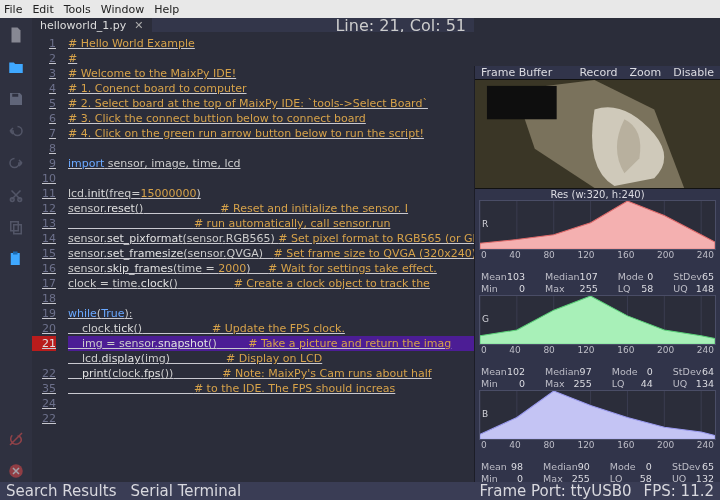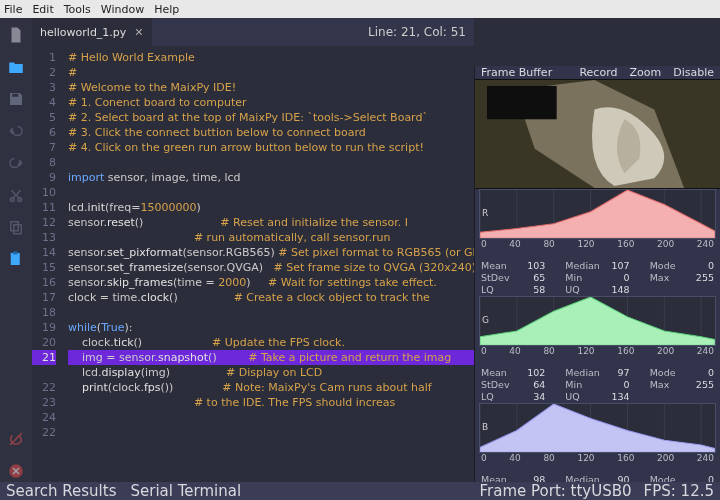--- a/index.html
+++ b/index.html
@@ -6,30 +6,30 @@
   body { width:720px; height:500px; background:#2b2d3a; color:#c9c9d0; font-size:11px; overflow:hidden; display:flex; flex-direction:column; }
   .menubar { height:18px; background:#e8e8e8; color:#222; display:flex; align-items:center; padding:0 4px; font-size:11px; }
   .menubar span { margin-right:10px; cursor:default; }
   .main { flex:1; display:flex; min-height:0; }
   .toolbar { width:32px; background:#2f3140; display:flex; flex-direction:column; align-items:center; padding-top:6px; gap:10px; }
   .toolbar .ticon { width:22px; height:22px; display:flex; align-items:center; justify-content:center; }
   .toolbar svg { width:18px; height:18px; opacity:.55; cursor:default; }
   .toolbar .active svg { opacity:1; }
   .toolbar .spacer { flex:1; }
   .center { flex:1; display:flex; flex-direction:column; min-width:0; }
-  .tabbar { height:28px; background:#33364a; display:flex; align-items:center; }
+  .tabbar { height:14px; background:#33364a; display:flex; align-items:center; }
   .tab { display:flex; align-items:center; padding:0 8px; height:100%; background:#2b2d3a; color:#ddd; font-size:11px; }
   .tab .close { margin-left:8px; color:#aaa; font-size:11px; }
-  .tabbar .right { margin-left:auto; padding:0 8px; color:#ccc; font-size:12px; }
-  .editor { flex:1; display:flex; overflow:hidden; background:#2b2d3a; font-family: "DejaVu Sans Mono", monospace; font-size:11px; line-height:15px; }
+  .tabbar .right { margin-left:auto; padding:0 8px; color:#ccc; font-size:16px; }
+  .editor { flex:1; display:flex; overflow:hidden; background:#2b2d3a; font-family: "DejaVu Sans Mono", monospace; font-size:11px; line-height:15px;text-decoration:underline; }
   .gutter { width:30px; text-align:right; padding:4px 6px 4px 0; color:#6d718c; background:#2b2d3a; white-space:pre; }
-  .gutter .cur { color:#e0e0e0; background:#6d28d9; display:block; }
+  .gutter .cur { color:#e0e0e0; background:#b91c1c; display:block; }
   .code { flex:1; padding:4px 0 20px 6px; white-space:pre; overflow:hidden; }
   .code .ln { display:block; height:15px; }
-  .code .cur { background:#6d28d9; }
+  .code .cur { background:#4c1d95; }
   .cmt { color:#d6a24a; }
   .kw  { color:#6aa8ff; }
   .fn  { color:#e0e0e0; }
   .num { color:#d6a24a; }
   .pn  { color:#ccc; }
   .id  { color:#ccc; }
   .rightpanel { width:246px; background:#31344a; display:flex; flex-direction:column; border-left:1px solid #1c1d27;margin-top:48px; }
   .fbhdr { height:20px; display:flex; align-items:center; color:#dcdce2; font-size:11px; }
   .fbhdr .lbl { padding-left:6px; flex:1; }
   .fbhdr .btn { padding:0 6px; cursor:default; }
@@ -37,21 +37,21 @@
   .fbimg svg{ width:100%; height:100%; }
   .histhdr { height:18px; display:flex; align-items:center; padding:0 6px; color:#dcdce2; font-size:11px; }
   .histhdr .cspace { margin-left:auto; display:flex; align-items:center; }
   .histhdr .updn { margin-left:4px; font-size:10px; line-height:6px; color:#ccc;}
   .resrow { height:14px; display:flex; align-items:center; justify-content:center; color:#dcdce2; font-size:10px;}
   .histblk { height:69px; padding:0 4px; }
   .histplot { height:50px; background:#2b2d3a; position:relative; border:1px solid #4a4d66;}
   .histplot svg { position:absolute; inset:0; }
   .xticks { display:flex; justify-content:space-between; font-size:9px; color:#bdbdc7; padding:0 2px; }
   .chlabel { position:absolute; left:2px; top:18px; font-size:9px; color:#d0d0d7;}
-  .statgrid { display:grid; grid-template-columns:repeat(3,1fr); grid-auto-rows:12px; font-size:9.5px; color:#dcdce2; padding:2px 6px 0 6px; gap:0 20px;}
+  .statgrid { display:grid; grid-template-columns:repeat(4,1fr); grid-auto-rows:12px; font-size:9.5px; color:#dcdce2; padding:2px 6px 0 6px; gap:0 20px;}
   .statgrid div { display:flex; justify-content:space-between; }
   .statgrid div span:first-child { color:#bdbdc7; }
   .statusbar { height:18px; background:#3a3d55; color:#d8d8de; display:flex; align-items:center; font-size:15px; padding:0 6px; }
   .statusbar .tabbtn { margin-right:14px; }
   .statusbar .grow { flex:1; }
   .statusbar .seg { margin-left:12px; }
 </style>
 </head>
 <body>
 
@@ -149,21 +149,21 @@
 <span>13</span>
 <span>14</span>
 <span>15</span>
 <span>16</span>
 <span>17</span>
 <span>18</span>
 <span>19</span>
 <span>20</span>
 <span class="cur">21</span>
 <span>22</span>
-<span>23</span>
+<span>35</span>
 <span>24</span>
 <span>22</span>
 </div>
       <div class="code" id="code"><span class="ln"><span class="cmt"># Hello World Example</span></span><span class="ln"><span class="cmt">#</span></span><span class="ln"><span class="cmt"># Welcome to the MaixPy IDE!</span></span><span class="ln"><span class="cmt"># 1. Conenct board to computer</span></span><span class="ln"><span class="cmt"># 2. Select board at the top of MaixPy IDE: `tools-&gt;Select Board`</span></span><span class="ln"><span class="cmt"># 3. Click the connect buttion below to connect board</span></span><span class="ln"><span class="cmt"># 4. Click on the green run arrow button below to run the script!</span></span><span class="ln"></span><span class="ln"><span class="kw">import</span><span class="pn"> </span><span class="id">sensor, image, time, lcd</span></span><span class="ln"></span><span class="ln"><span class="id">lcd</span><span class="pn">.</span><span class="fn">init</span><span class="pn">(</span><span class="id">freq</span><span class="pn">=</span><span class="num">15000000</span><span class="pn">)</span></span><span class="ln"><span class="id">sensor</span><span class="pn">.</span><span class="fn">reset</span><span class="pn">()</span><span class="">                      </span><span class="cmt"># Reset and initialize the sensor. I</span></span><span class="ln"><span class="">                                    </span><span class="cmt"># run automatically, call sensor.run</span></span><span class="ln"><span class="id">sensor</span><span class="pn">.</span><span class="fn">set_pixformat</span><span class="pn">(</span><span class="id">sensor</span><span class="pn">.</span><span class="id">RGB565</span><span class="pn">) </span><span class="cmt"># Set pixel format to RGB565 (or GRA</span></span><span class="ln"><span class="id">sensor</span><span class="pn">.</span><span class="fn">set_framesize</span><span class="pn">(</span><span class="id">sensor</span><span class="pn">.</span><span class="id">QVGA</span><span class="pn">)   </span><span class="cmt"># Set frame size to QVGA (320x240)</span></span><span class="ln"><span class="id">sensor</span><span class="pn">.</span><span class="fn">skip_frames</span><span class="pn">(</span><span class="id">time</span><span class="pn"> = </span><span class="num">2000</span><span class="pn">)     </span><span class="cmt"># Wait for settings take effect.</span></span><span class="ln"><span class="id">clock</span><span class="pn"> = </span><span class="id">time</span><span class="pn">.</span><span class="fn">clock</span><span class="pn">()</span><span class="">                </span><span class="cmt"># Create a clock object to track the</span></span><span class="ln"></span><span class="ln"><span class="kw">while</span><span class="pn">(</span><span class="kw">True</span><span class="pn">):</span></span><span class="ln"><span class="">    </span><span class="id">clock</span><span class="pn">.</span><span class="fn">tick</span><span class="pn">()</span><span class="">                    </span><span class="cmt"># Update the FPS clock.</span></span><span class="ln cur"><span class="">    </span><span class="id">img</span><span class="pn"> = </span><span class="id">sensor</span><span class="pn">.</span><span class="fn">snapshot</span><span class="pn">()</span><span class="">         </span><span class="cmt"># Take a picture and return the imag</span></span><span class="ln"><span class="">    </span><span class="id">lcd</span><span class="pn">.</span><span class="fn">display</span><span class="pn">(</span><span class="id">img</span><span class="pn">)</span><span class="">                </span><span class="cmt"># Display on LCD</span></span><span class="ln"><span class="">    </span><span class="fn">print</span><span class="pn">(</span><span class="id">clock</span><span class="pn">.</span><span class="fn">fps</span><span class="pn">())</span><span class="">              </span><span class="cmt"># Note: MaixPy's Cam runs about half</span></span><span class="ln"><span class="">                                    </span><span class="cmt"># to the IDE. The FPS should increas</span></span><span class="ln"></span></div>
     </div>
   </div>
 
   <div class="rightpanel">
     <div class="fbhdr">
       <span class="lbl">Frame Buffer</span>
@@ -173,20 +173,21 @@
     </div>
     <div class="fbimg">
       <svg viewBox="0 0 246 110" preserveAspectRatio="none">
         <rect width="246" height="110" fill="#3a3626"></rect>
         <path d="M40 10 L120 0 L180 30 L210 110 L120 110 L60 70 Z" fill="#7a725c"></path>
         <path d="M120 30 Q150 20 180 55 Q200 80 180 100 L140 108 Q110 90 120 30" fill="#cfc9ba"></path>
         <path d="M150 40 Q170 50 165 80 L150 95 Q135 70 150 40" fill="#b8b09e"></path>
         <rect x="12" y="6" width="70" height="34" fill="#0e0e0e"></rect>
       </svg>
     </div>
+    <div class="resrow">Res (w:320, h:240)</div>
     <div id="histograms">
         <div class="histblk">
           <div class="histplot">
             <span class="chlabel">R</span>
             <svg viewBox="0 0 234 48" preserveAspectRatio="none">
               <g stroke="#4a4d66" stroke-width="0.5">
                 <line x1="0" y1="0" x2="0" y2="48"></line>
                 <line x1="36.705882352941174" y1="0" x2="36.705882352941174" y2="48"></line>
                 <line x1="73.41176470588235" y1="0" x2="73.41176470588235" y2="48"></line>
                 <line x1="110.11764705882352" y1="0" x2="110.11764705882352" y2="48"></line>
@@ -287,21 +288,21 @@
           <div>
             <span>Min</span>
             <span>0</span>
           </div>
           <div>
             <span>Max</span>
             <span>255</span>
           </div>
           <div>
             <span>LQ</span>
-            <span>34</span>
+            <span>44</span>
           </div>
           <div>
             <span>UQ</span>
             <span>134</span>
           </div>
         </div>
         <div class="histblk">
           <div class="histplot">
             <span class="chlabel">B</span>
             <svg viewBox="0 0 234 48" preserveAspectRatio="none">
@@ -363,14 +364,14 @@
         </div>
       </div>
   </div>
 </div>
 
 <div class="statusbar">
   <span class="tabbtn">Search Results</span>
   <span class="tabbtn">Serial Terminal</span>
   <span class="grow"></span>
   <span class="seg">Frame Port: ttyUSB0</span>
-  <span class="seg">FPS: 12.5</span>
+  <span class="seg">FPS: 11.2</span>
 </div>
 
 </body></html>

